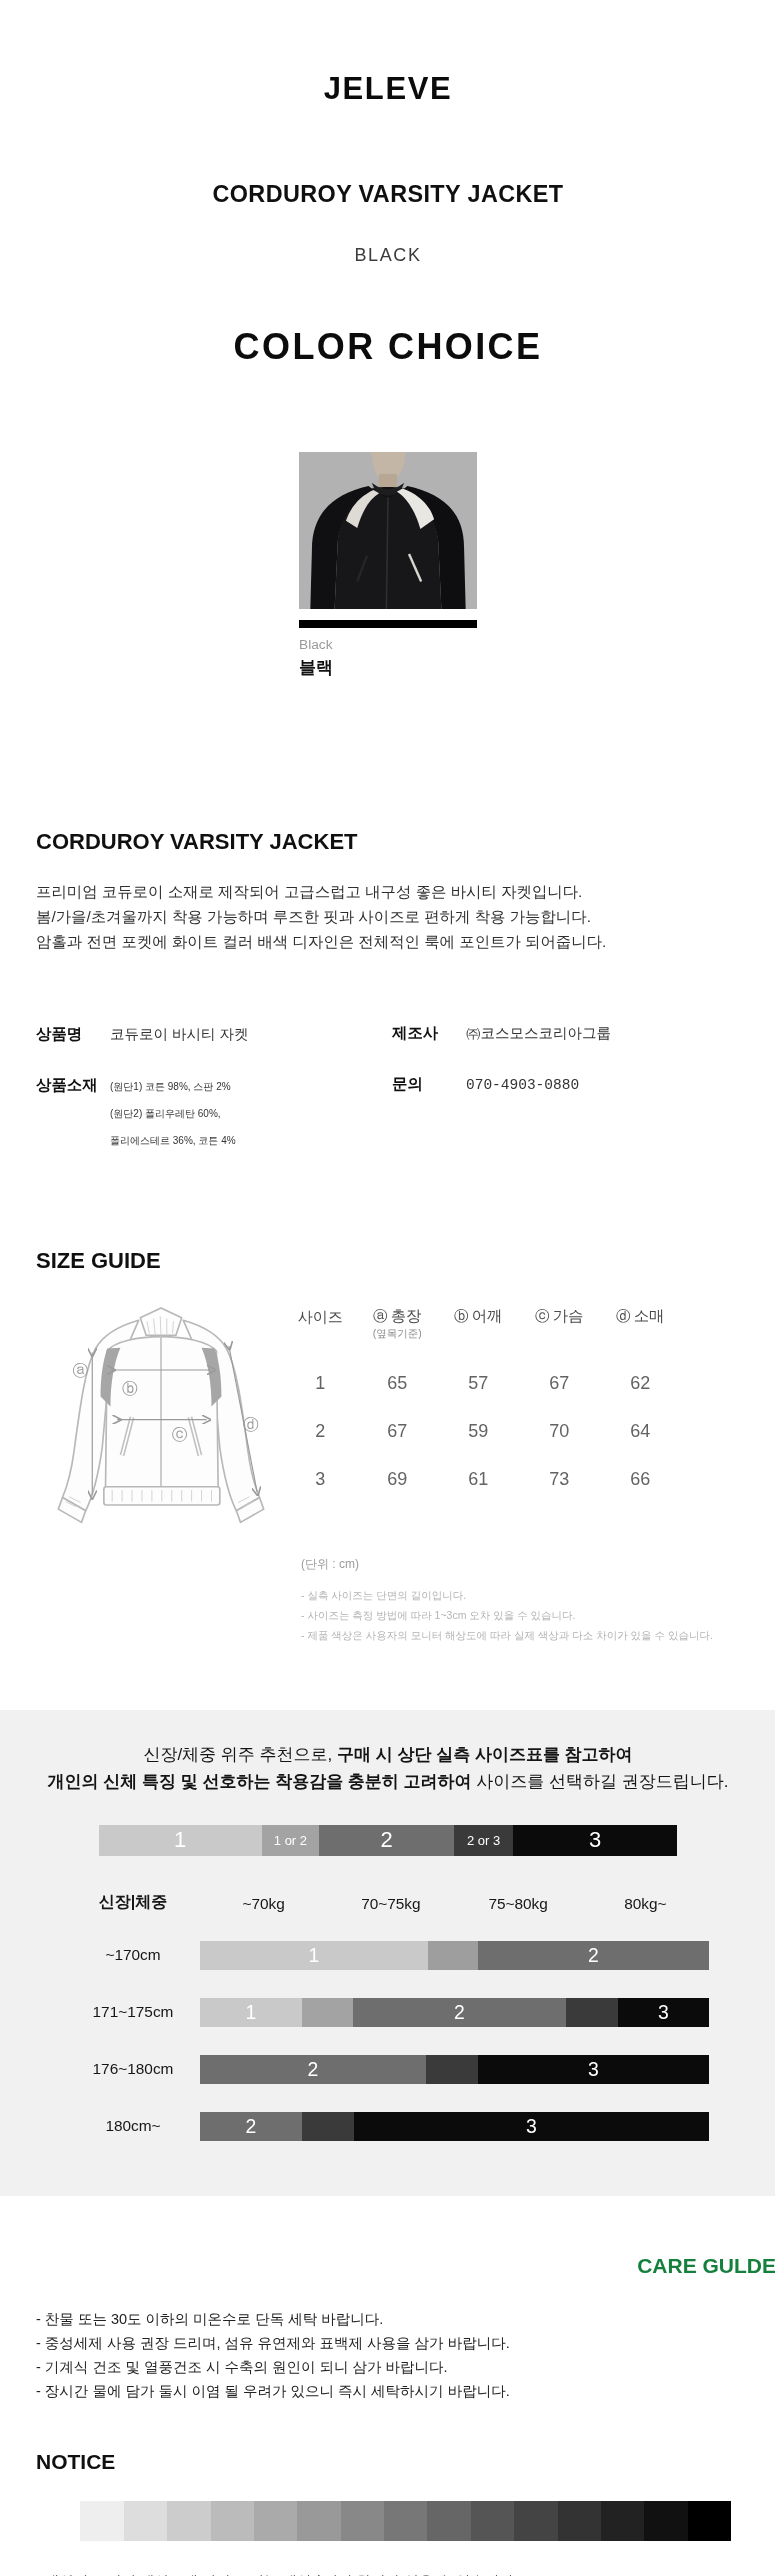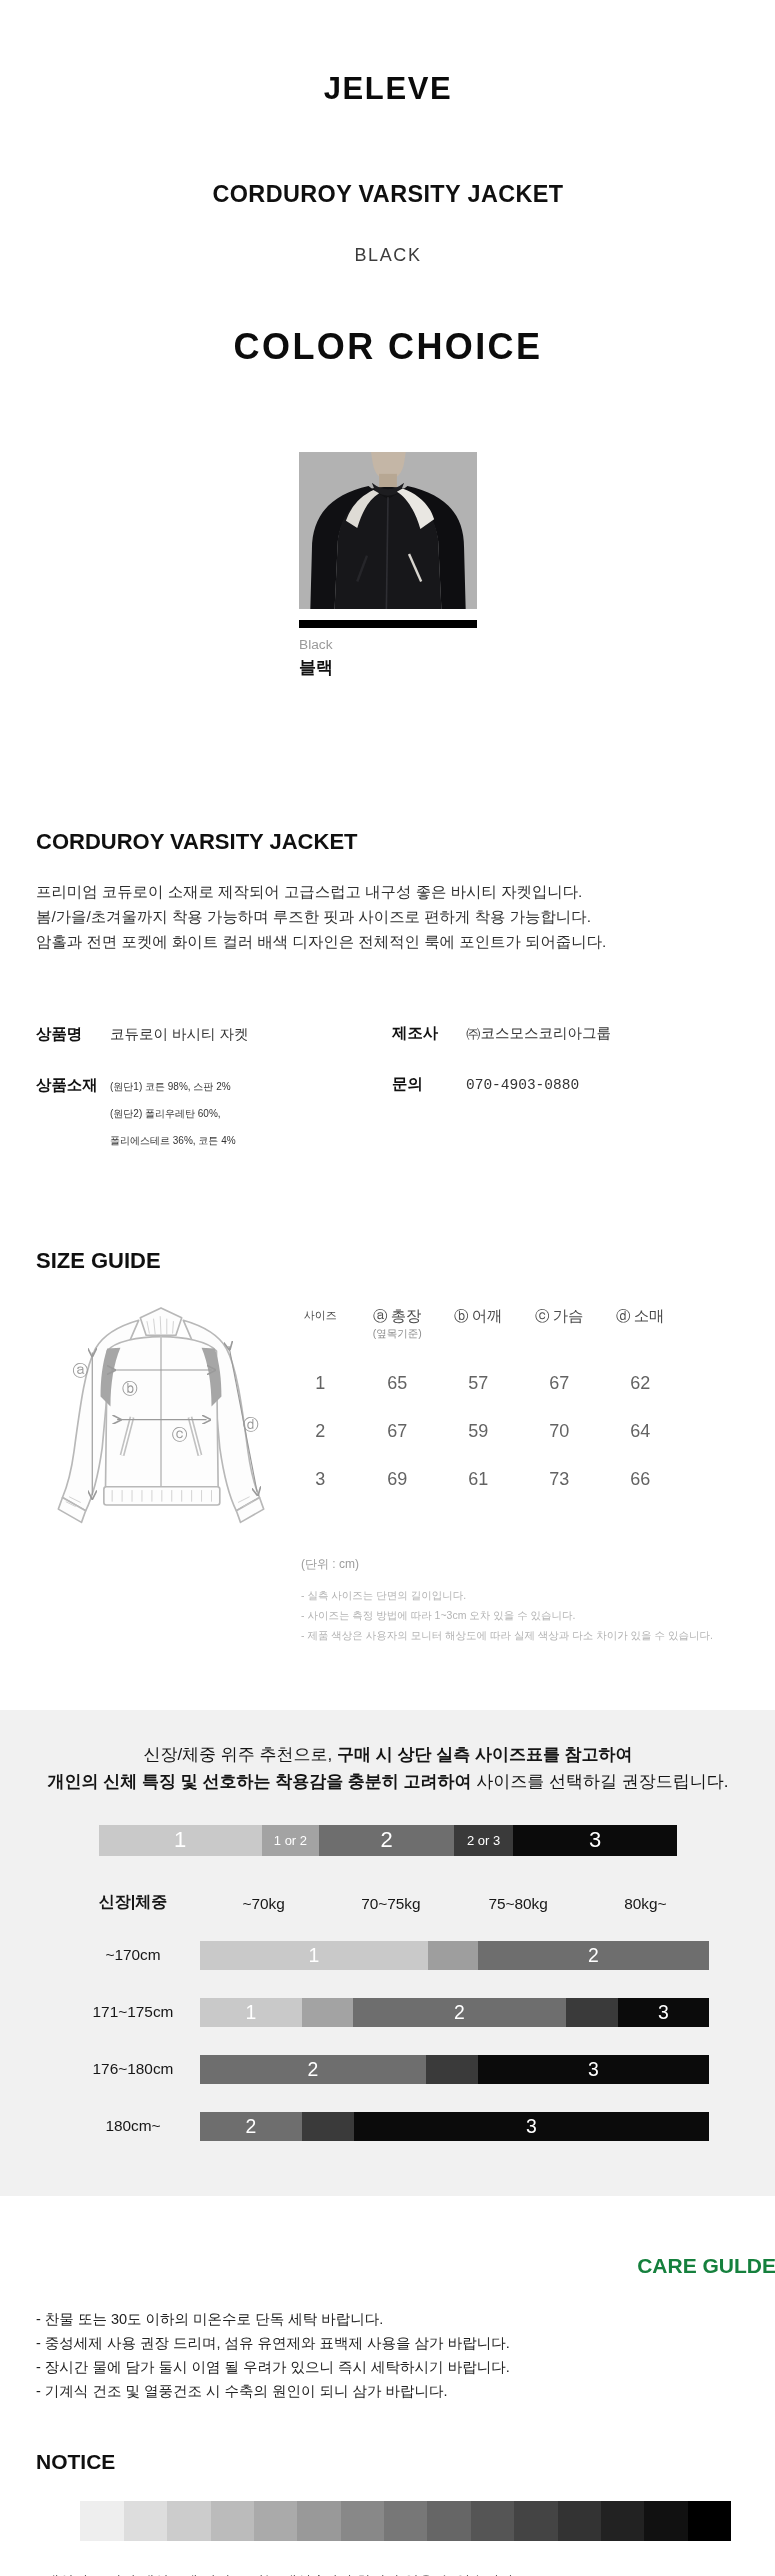--- a/index.html
+++ b/index.html
@@ -39,21 +39,21 @@
 
   
   .size-heading { margin:94px 0 0 36px; font-size:22px; font-weight:800; color:#101010; }
   .size-guide-body { display:flex; margin:19.4px 0 0 48px; }
   .sg-diagram { width:226px; height:236px; flex:0 0 auto; }
   .sg-table { margin-left:9.7px; padding-top:13px; }
   .sg-row { display:flex; }
   .sg-cell { width:81px; text-align:center; }
   .sg-size-col { width:73px; }
   .sg-head-top { font-size:15.4px; color:#4a4a4a; }
-  .sg-size-head { font-size:11px; color:#4a4a4a; padding-top:1.6px; }
+  .sg-size-head { font-size:15px; color:#4a4a4a; padding-top:1.6px; }
   .sg-mark { font-size:14.5px; color:#4a4a4a; margin-right:3.2px; }
   .sg-sub { font-size:10.5px; color:#8d8d8d; margin-top:0; }
   .sg-body .sg-row { margin-top:27px; }
   .sg-body .sg-row:first-child { margin-top:32px; }
   .sg-num { font-size:18px; color:#636363; }
   .sg-unit { margin:27.5px 0 0 301px; font-size:12px; color:#9d9d9d; }
   .sg-notes { margin:11.3px 0 0 301px; font-size:10.5px; color:#b3b3b3; line-height:20px; }
 
   
   .fit-section { margin-top:65px; background:#f1f1f1; padding:31px 0 55px; }
@@ -324,22 +324,22 @@
           </div>
         </div>
       </div>
   </div>
 </div>
 
 <div class="care-heading">CARE GULDE</div>
 <div class="care-items" id="care-items">
     <div class="care-item">- 찬물 또는 30도 이하의 미온수로 단독 세탁 바랍니다.</div>
     <div class="care-item">- 중성세제 사용 권장 드리며, 섬유 유연제와 표백제 사용을 삼가 바랍니다.</div>
+    <div class="care-item">- 기계식 건조 및 열풍건조 시 수축의 원인이 되니 삼가 바랍니다.</div>
     <div class="care-item">- 장시간 물에 담가 둘시 이염 될 우려가 있으니 즉시 세탁하시기 바랍니다.</div>
-    <div class="care-item">- 기계식 건조 및 열풍건조 시 수축의 원인이 되니 삼가 바랍니다.</div>
   </div>
 
 <div class="notice-heading">NOTICE</div>
 <div class="gradient-bar" id="gradient-bar">
     <div class="grad-seg" style="background: rgb(255, 255, 255);"></div>
     <div class="grad-seg" style="background: rgb(238, 238, 238);"></div>
     <div class="grad-seg" style="background: rgb(221, 221, 221);"></div>
     <div class="grad-seg" style="background: rgb(204, 204, 204);"></div>
     <div class="grad-seg" style="background: rgb(187, 187, 187);"></div>
     <div class="grad-seg" style="background: rgb(170, 170, 170);"></div>

